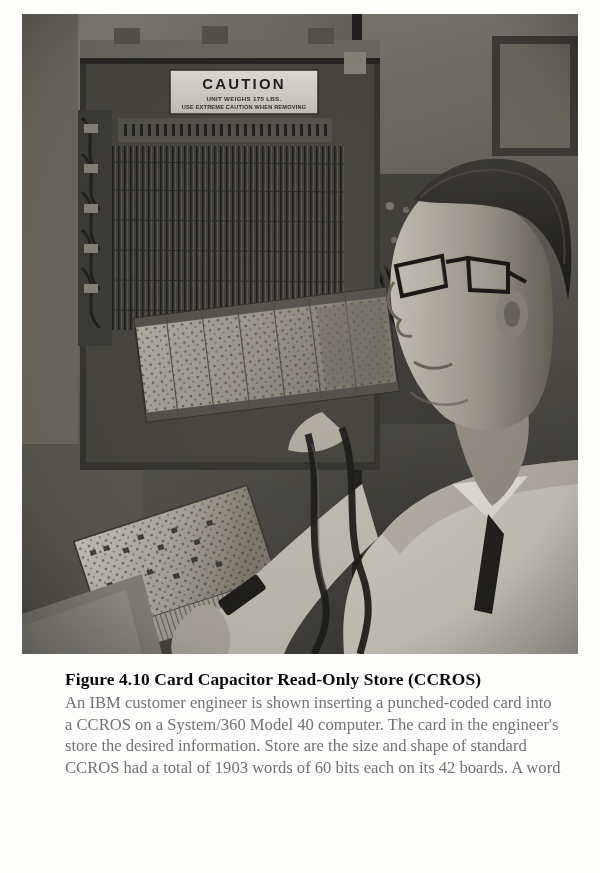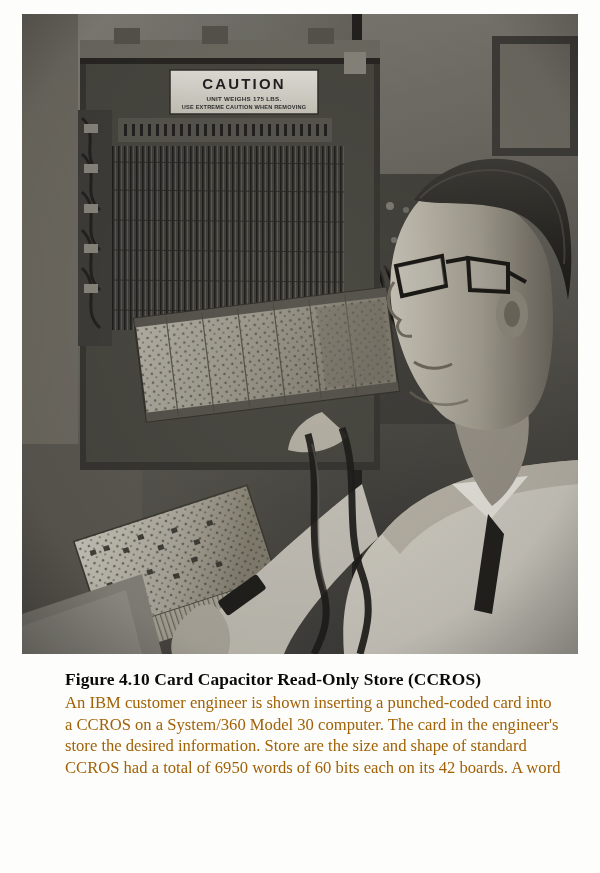--- a/index.html
+++ b/index.html
@@ -58,21 +58,21 @@
     line-height: 22px;
     letter-spacing: 0.1px;
     margin: 0 0 2px 0;
     color: #0b0b0b;
   }
   .caption-body {
     font-family: "Liberation Serif", serif;
     font-size: 16.6px;
     line-height: 21.6px;
     margin: 0;
-    color: #a16207;
+    color: #737373;
     text-align: justify;
     text-justify: inter-word;
   }
   .caption-body span.ln {
     display: block;
     white-space: nowrap;
   }
 </style>
 </head>
 <body>
@@ -340,19 +340,19 @@
 
       <rect x="0" y="0" width="556" height="640" fill="url(#vignette)"></rect>
       <rect x="0" y="0" width="556" height="640" fill="#d8d4c8" opacity="0.04"></rect>
     </svg>
   </div>
 
   <div class="caption-block">
     <p class="caption-title">Figure 4.10  Card Capacitor Read-Only Store (CCROS)</p>
     <p class="caption-body">
       <span class="ln">An IBM customer engineer is shown inserting a punched-coded card into</span>
-      <span class="ln">a CCROS on a System/360 Model 30 computer. The card in the engineer's</span>
+      <span class="ln">a CCROS on a System/360 Model 40 computer. The card in the engineer's</span>
       <span class="ln">store the desired information. Store are the size and shape of standard</span>
-      <span class="ln">CCROS had a total of 6950 words of 60 bits each on its 42 boards. A word</span>
+      <span class="ln">CCROS had a total of 1903 words of 60 bits each on its 42 boards. A word</span>
     </p>
   </div>
 
 </div>
 
 </body></html>

